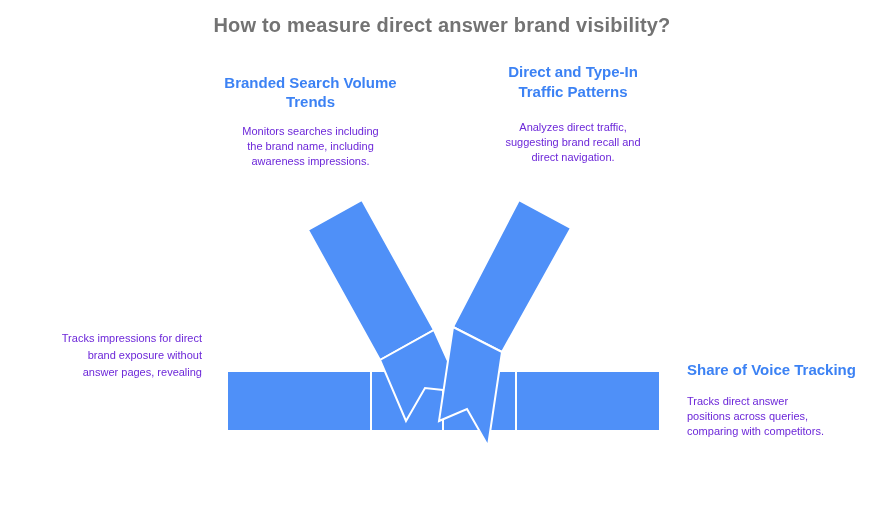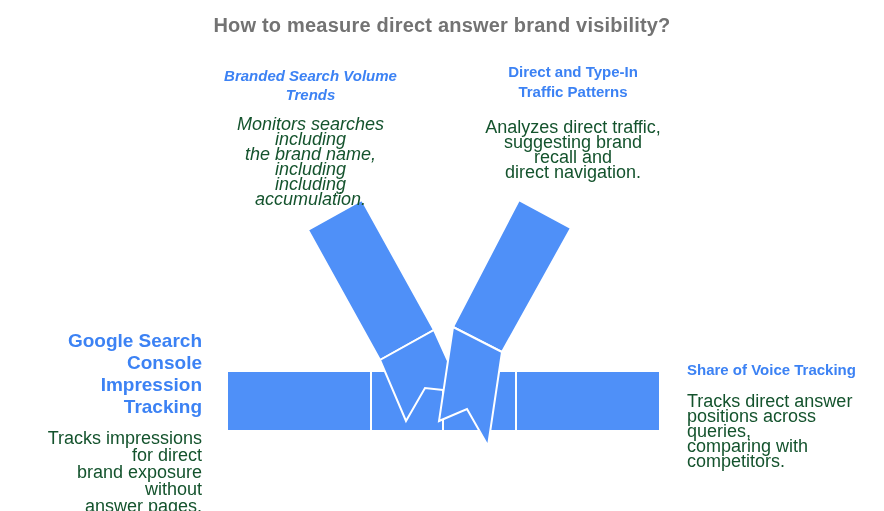--- a/index.html
+++ b/index.html
@@ -35,26 +35,26 @@
     height: 511px;
   }
   .tblock {
     position: absolute;
   }
   .tblock .heading {
     font-weight: bold;
     color: #3c82f4;
   }
   .tblock .body {
-    color: #14532d;
-    font-size: 18px;
+    color: #6d28d9;
+    font-size: 11px;
     line-height: 15px;
   }
   
-  .tl { top: 66px; left: 223px; width: 175px; text-align: center; font-style: italic; }
+  .tl { top: 73px; left: 223px; width: 175px; text-align: center; }
   .tl .heading { font-size: 15px; line-height: 19px; margin-bottom: 13px; }
   
   .tr { top: 62px; left: 480px; width: 186px; text-align: center; }
   .tr .heading { font-size: 15px; line-height: 20px; margin-bottom: 18px; }
   
   .lf { top: 330px; left: 22px; width: 180px; text-align: right; }
   .lf .heading { font-size: 19px; line-height: 22px; margin-bottom: 12px; }
   .lf .body { line-height: 17px; }
   
   .rt { top: 361px; left: 687px; width: 172px; text-align: left; }
@@ -85,42 +85,37 @@
   </svg>
 
   <div class="tblock tl">
     <div class="heading">
       <div>Branded Search Volume</div>
       <div>Trends</div>
     </div>
     <div class="body">
       <div>Monitors searches including</div>
       <div>the brand name, including</div>
-      <div>including accumulation.</div>
+      <div>awareness impressions.</div>
     </div>
   </div>
 
   <div class="tblock tr">
     <div class="heading">
       <div>Direct and Type-In</div>
       <div>Traffic Patterns</div>
     </div>
     <div class="body">
       <div>Analyzes direct traffic,</div>
       <div>suggesting brand recall and</div>
       <div>direct navigation.</div>
     </div>
   </div>
 
   <div class="tblock lf">
-    <div class="heading">
-      <div>Google Search</div>
-      <div>Console Impression</div>
-      <div>Tracking</div>
-    </div>
     <div class="body">
       <div>Tracks impressions for direct</div>
       <div>brand exposure without</div>
       <div>answer pages, revealing</div>
     </div>
   </div>
 
   <div class="tblock rt">
     <div class="heading">
       <div>Share of Voice Tracking</div>

